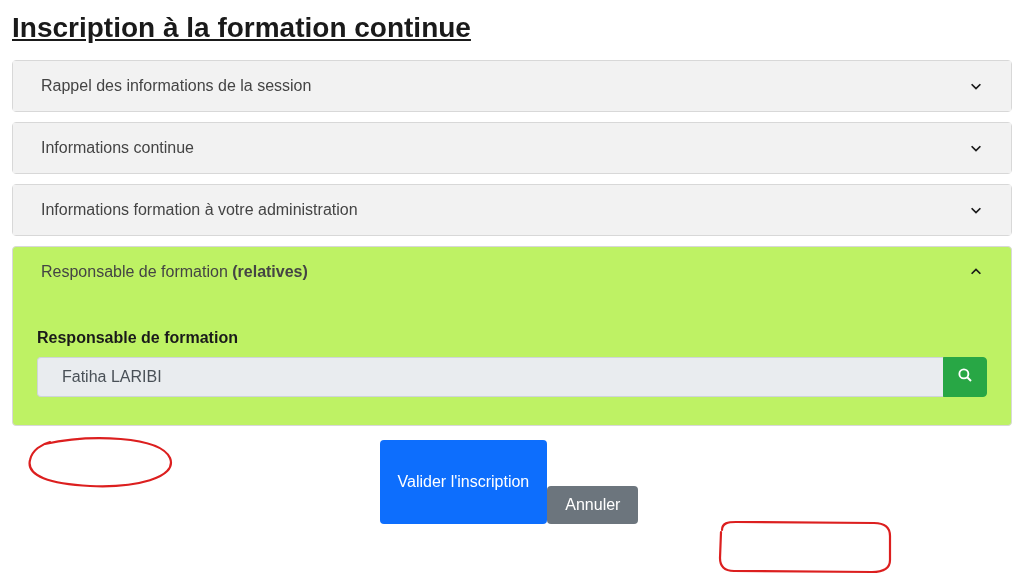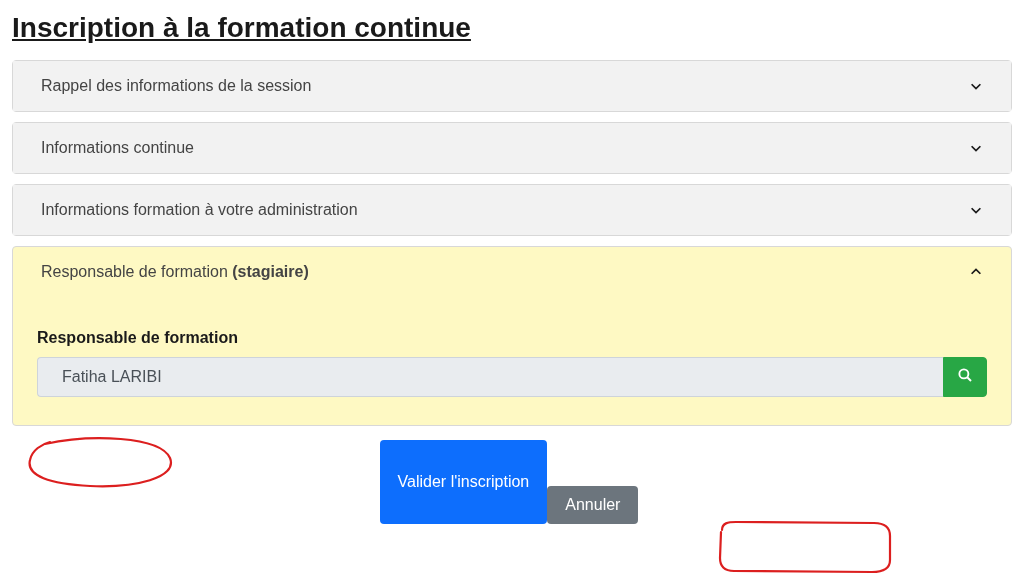--- a/index.html
+++ b/index.html
@@ -20,21 +20,21 @@
       text-decoration: underline;
     }
     .accordion {
       display: flex;
       flex-direction: column;
       gap: 10px;
     }
     .acc-item {
       border: 1px solid #d8d8d8;
       border-radius: 4px;
-      background: #fef9c3;
+      background: #bef264;
     }
     .acc-header {
       display: flex;
       align-items: center;
       justify-content: space-between;
       padding: 16px 28px;
       cursor: pointer;
       user-select: none;
       color: #444;
       font-size: 16px;
@@ -141,21 +141,21 @@
         <svg viewBox="0 0 16 16" width="14" height="14">
             <path d="M3 6l5 5 5-5"></path>
           </svg>
       </span>
     </div>
   </div>
 
   <div class="acc-item">
     <div class="acc-header">
       <span>
-        <span>Responsable de formation </span><b>(stagiaire)</b>
+        <span>Responsable de formation </span><b>(relatives)</b>
       </span>
       <span class="chev">
         <svg viewBox="0 0 16 16" width="14" height="14">
             <path d="M3 10l5-5 5 5"></path>
           </svg>
       </span>
     </div>
     <div class="acc-body">
       <div class="field-label">Responsable de formation</div>
       <div class="input-row">

